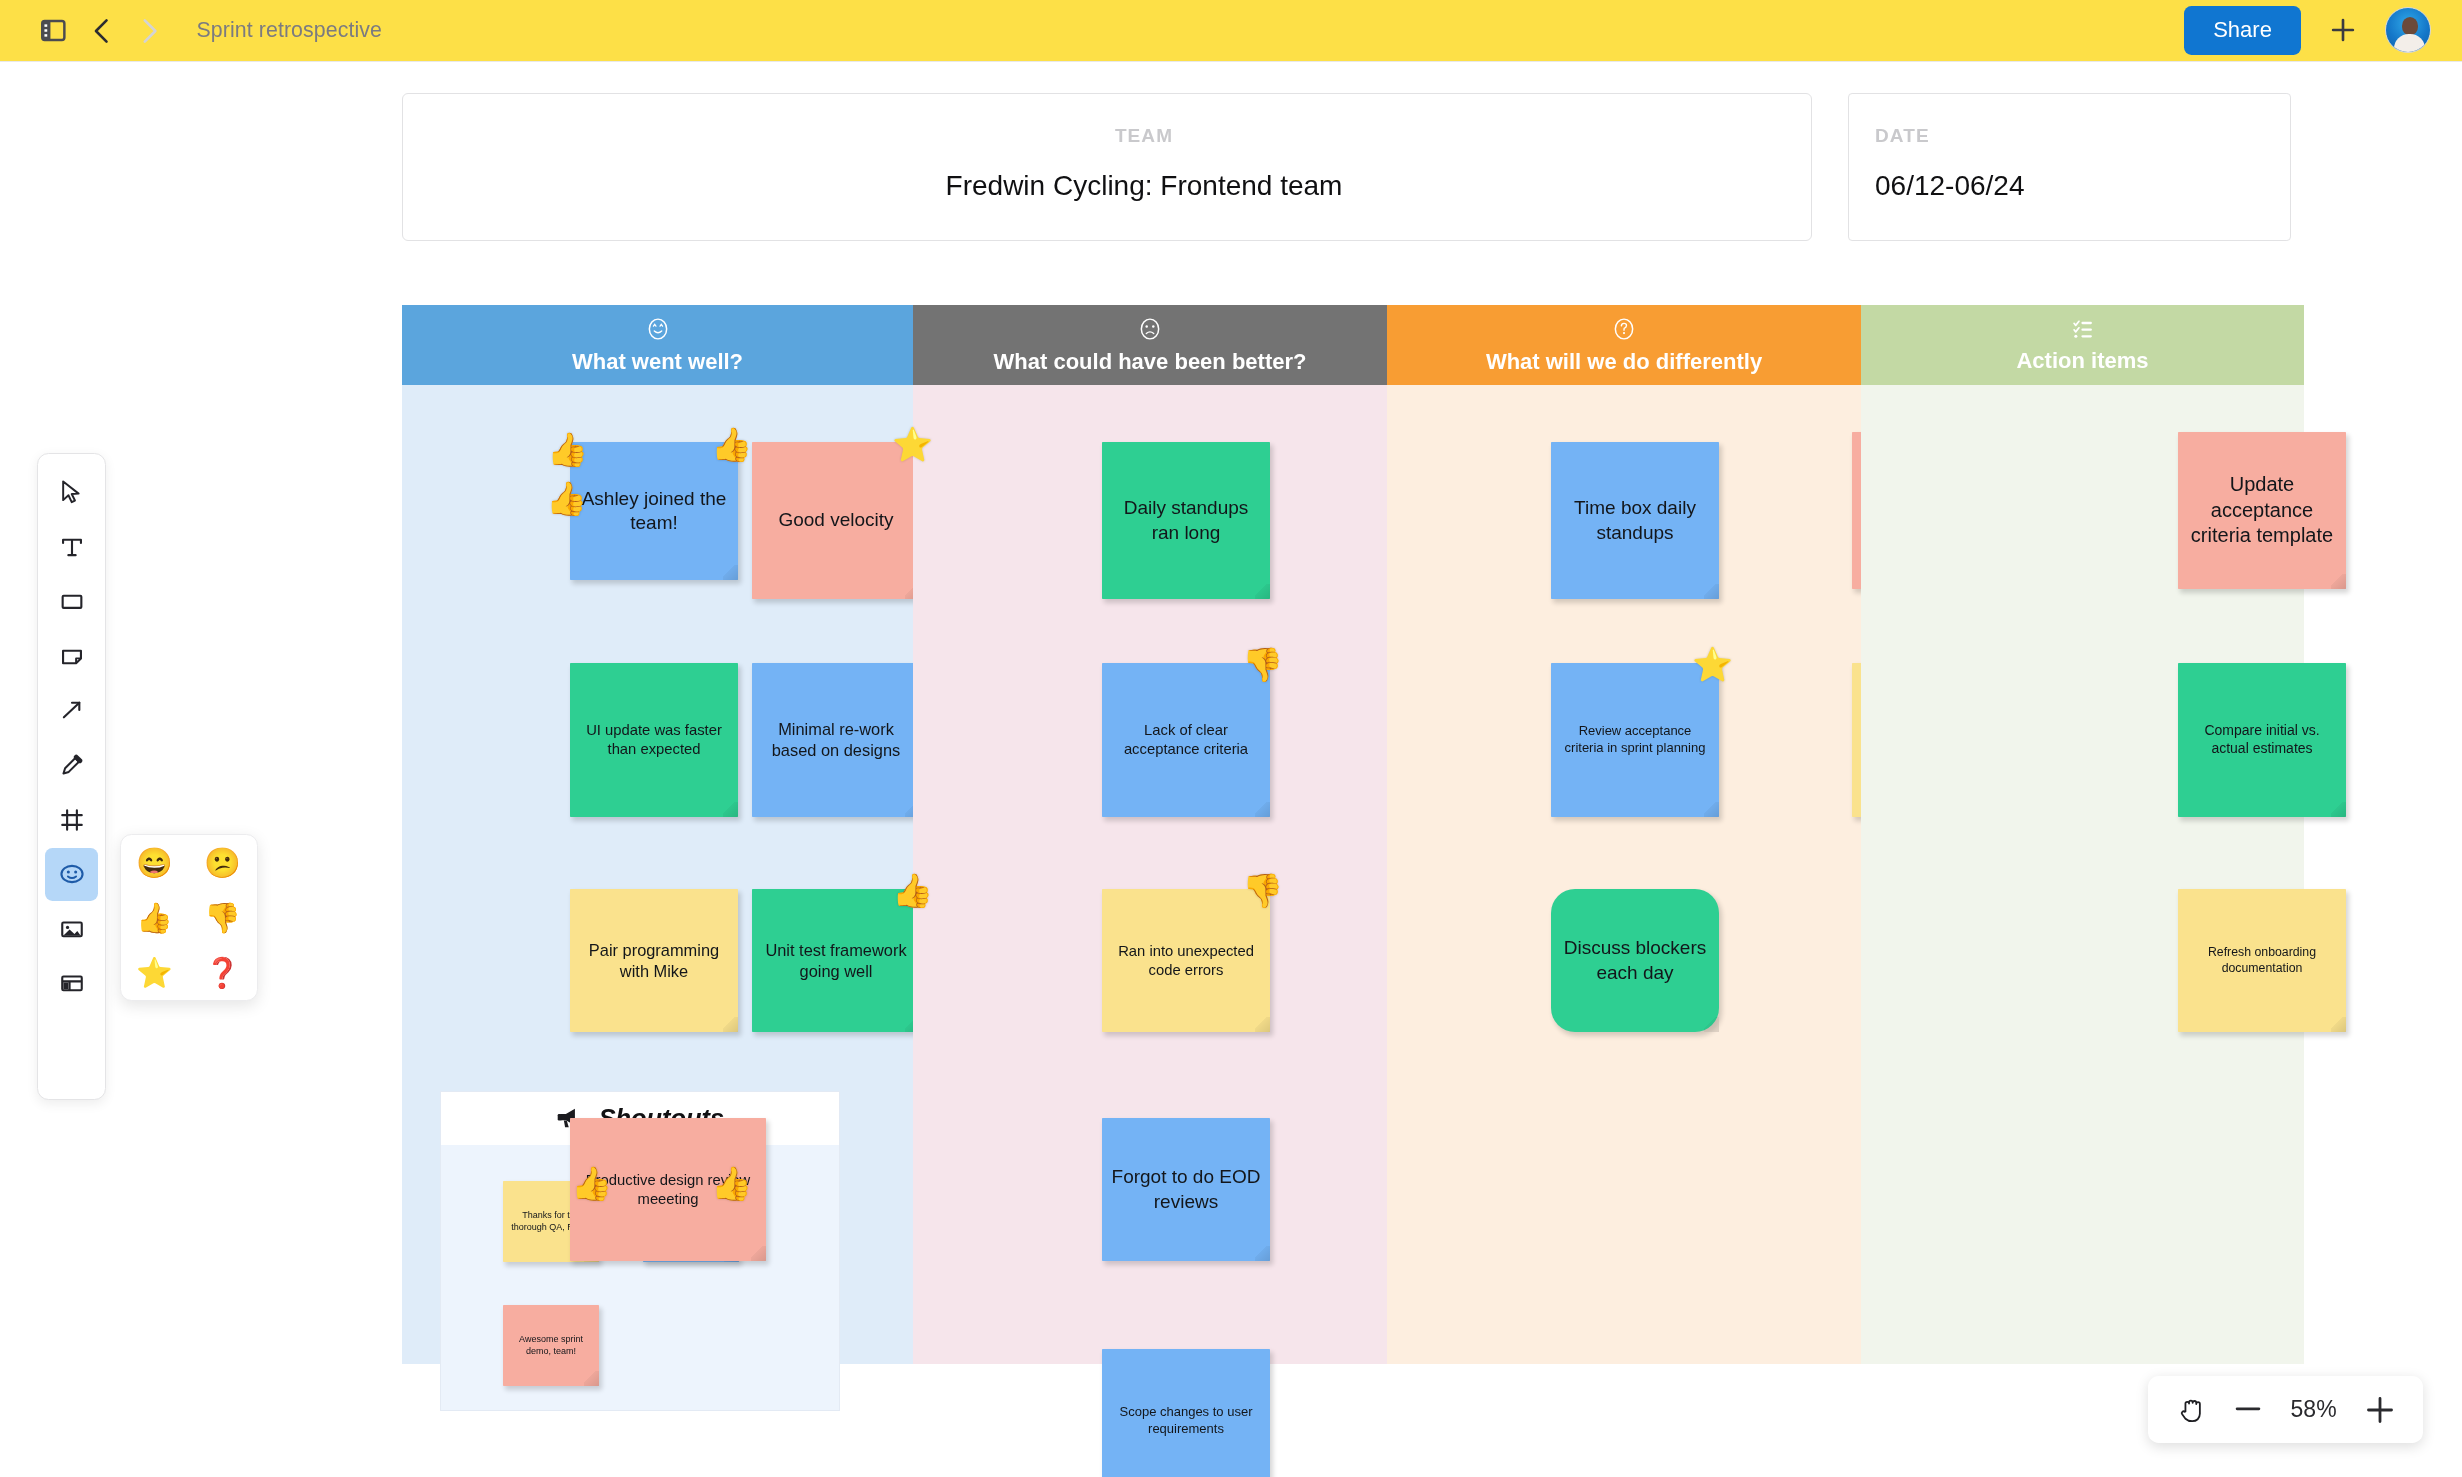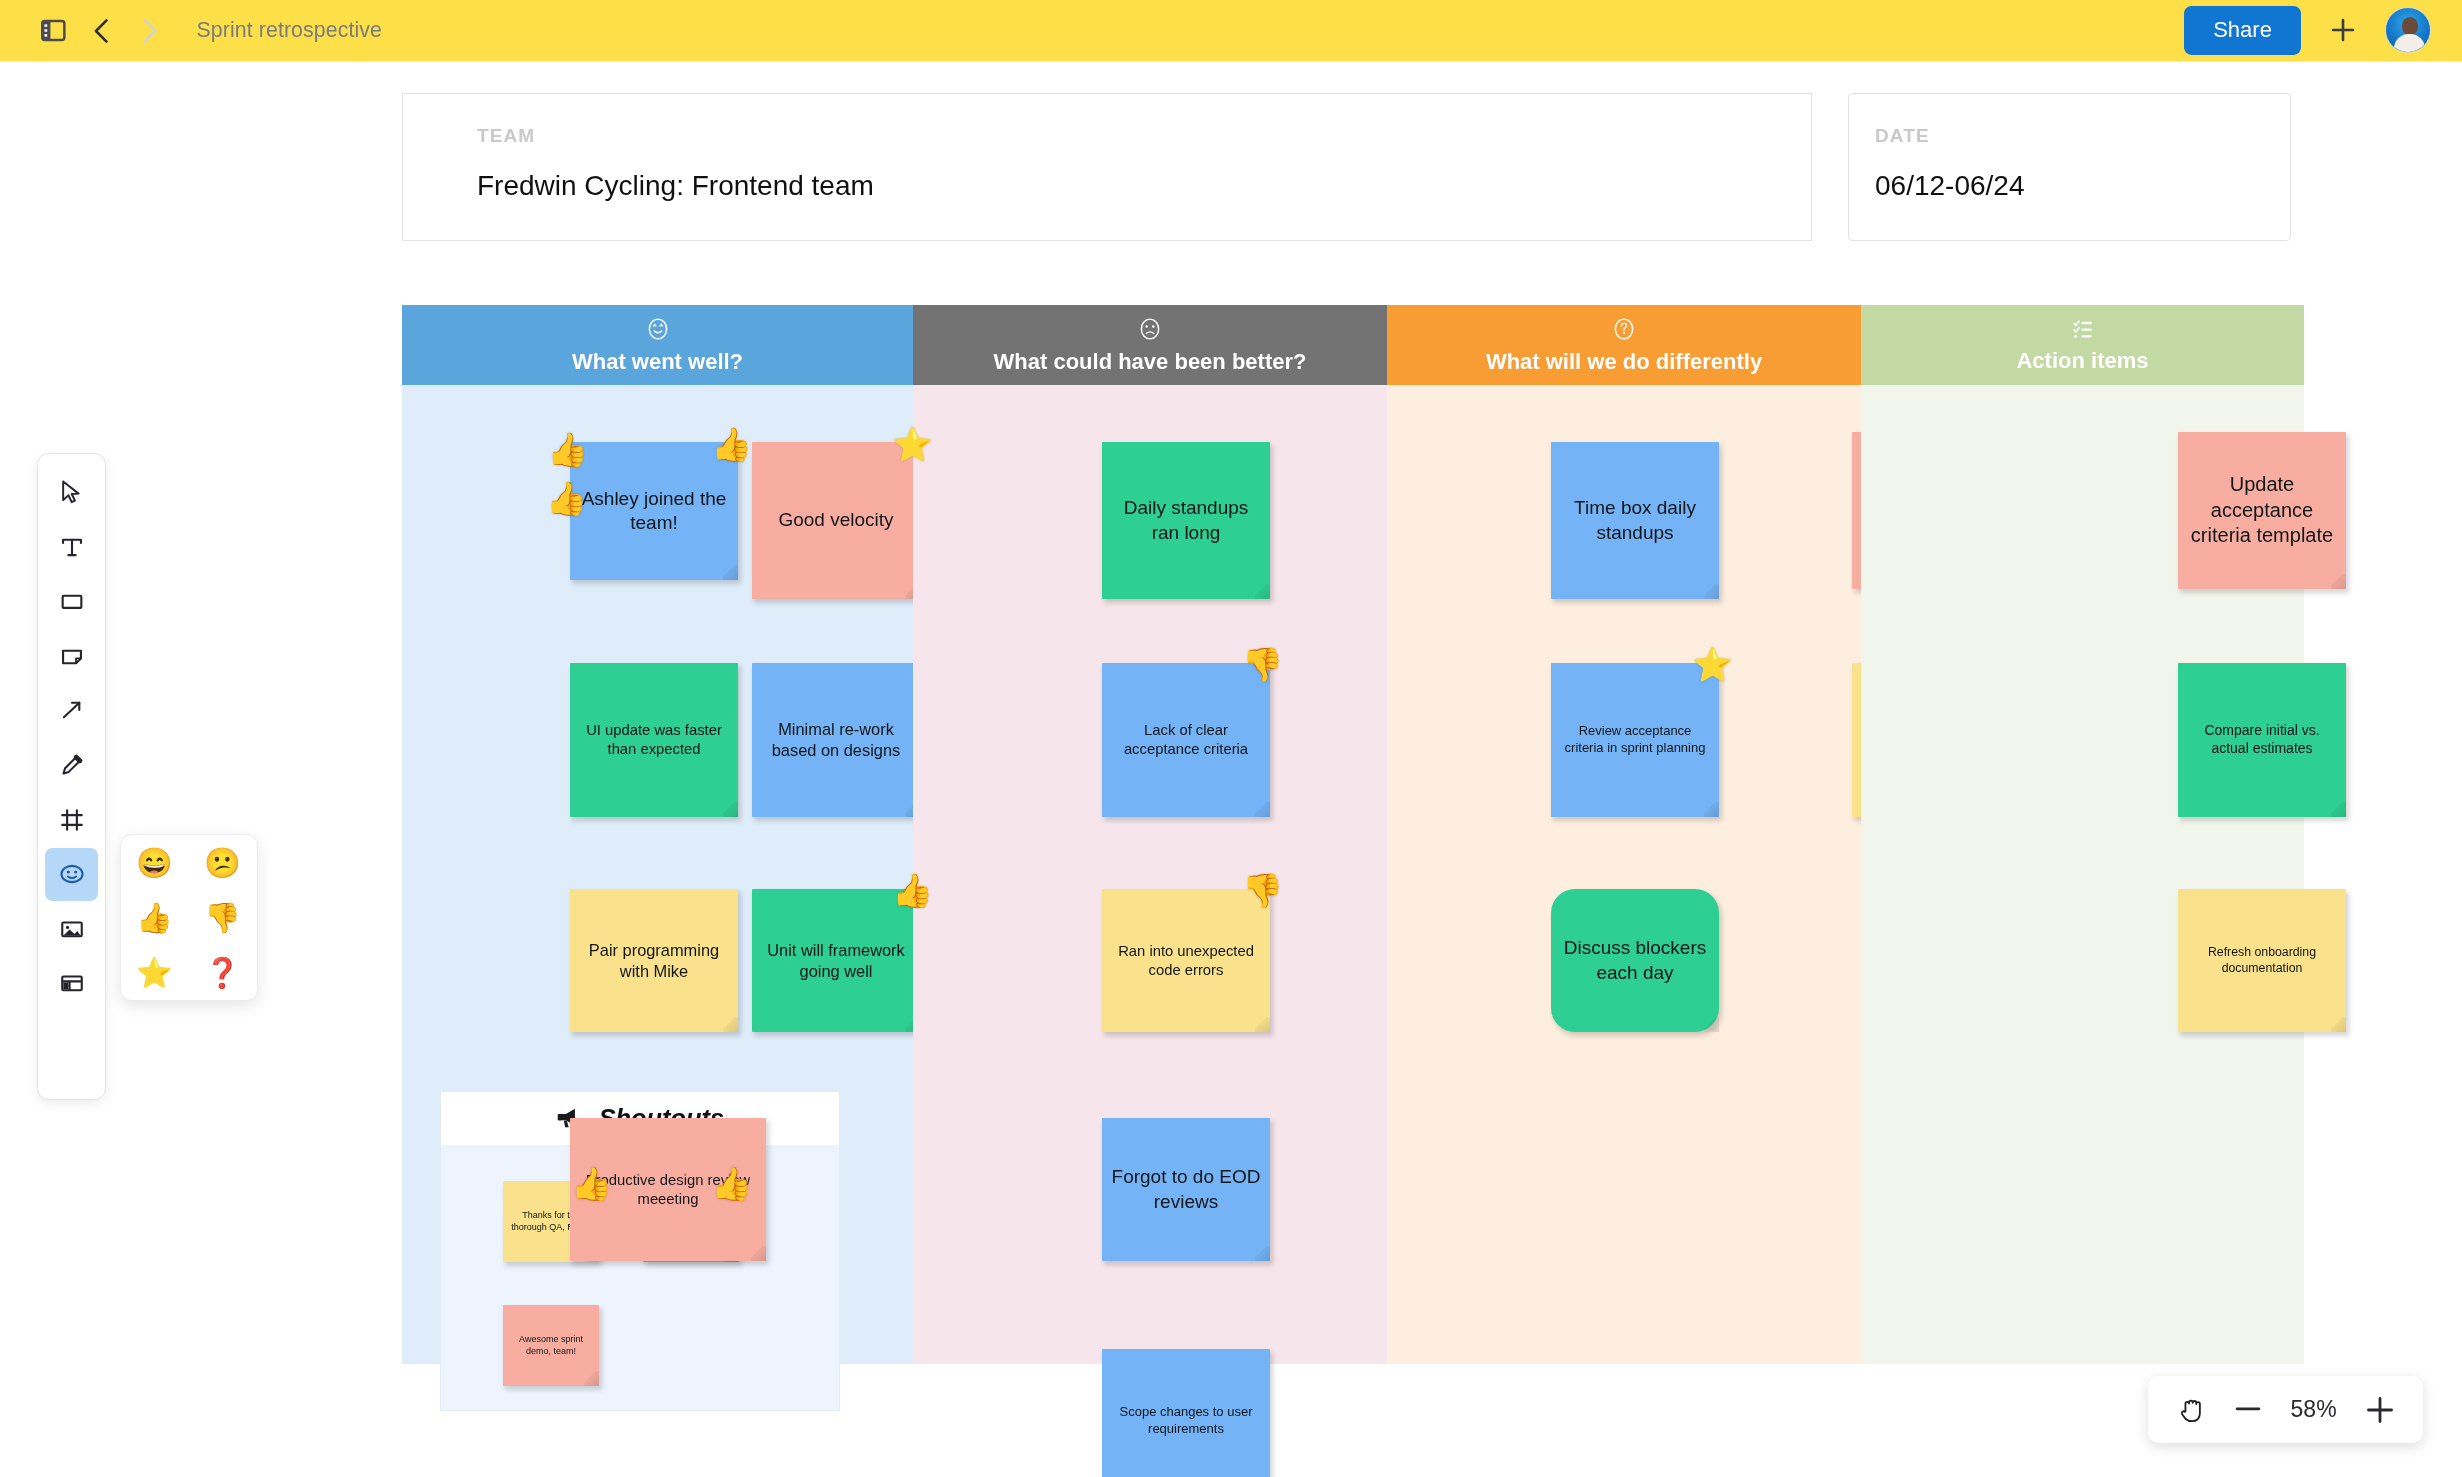--- a/index.html
+++ b/index.html
@@ -72,22 +72,23 @@
     background: #ffffff; border-radius: 11.5px; border: 0.8px solid #ececee;
     box-shadow: 0 4.1px 14.8px rgba(0,0,0,.10);
     display: grid; grid-template-columns: 1fr 1fr; grid-template-rows: 1fr 1fr 1fr;
     align-items: center; justify-items: center; z-index: 6;
   }
   .emoji-cell { font-size: 29.5px; line-height: 1; cursor: pointer; user-select:none; }
 
   
   .meta-team {
     position: absolute; left: 402px; top: 93px; width: 1410px; height: 148px;
-    background: #fff; border: 0.8px solid #e2e2e4; border-radius: 0;
+    background: #fff; border: 0.8px solid #e2e2e4; border-radius: 6px;
     padding: 31px 0 0 74px;
+    text-align: center;
   }
   .meta-date {
     position: absolute; left: 1848px; top: 93px; width: 443px; height: 148px;
     background: #fff; border: 0.8px solid #e2e2e4; border-radius: 4.1px;
     padding: 31px 0 0 26px;
   }
   .meta-label {
     font-size: 19px; font-weight: bold; letter-spacing: 1.1px; color: #c9c9cc;
   }
   .meta-value {
@@ -320,21 +321,21 @@
       </div>
     <div class="note n-blue" style="left: 168px; top: 57px; width: 168px; height: 138px; font-size: 19px;">Ashley joined the team!</div>
         <span class="sticker" style="left: 309px; top: 43px;">👍</span>
         <span class="sticker" style="left: 145px; top: 48px;">👍</span>
         <span class="sticker" style="left: 144px; top: 97px;">👍</span>
         <div class="note n-pink" style="left: 350px; top: 57px; width: 168px; height: 157px; font-size: 19px;">Good velocity</div>
         <span class="sticker" style="left: 490px; top: 43px;">⭐</span>
         <div class="note n-green" style="left: 168px; top: 278px; width: 168px; height: 154px; font-size: 14.8px;">UI update was faster than expected</div>
         <div class="note n-blue" style="left: 350px; top: 278px; width: 168px; height: 154px; font-size: 16.4px;">Minimal re-work based on designs</div>
         <div class="note n-yellow" style="left: 168px; top: 504px; width: 168px; height: 143px; font-size: 16.4px;">Pair programming with Mike</div>
-        <div class="note n-green" style="left: 350px; top: 504px; width: 168px; height: 143px; font-size: 16.4px;">Unit will framework going well</div>
+        <div class="note n-green" style="left: 350px; top: 504px; width: 168px; height: 143px; font-size: 16.4px;">Unit test framework going well</div>
         <span class="sticker" style="left: 490px; top: 489px;">👍</span>
         <div class="note n-pink" style="left: 168px; top: 733px; width: 196px; height: 143px; font-size: 14.8px;">Productive design review meeeting</div>
       </div>
   </div>
 
   <div class="col" id="col-1" style="width: 474px;">
     <div class="col-head" style="background: #737373;">
       <span class="chead-icon">
         <svg width="28" height="28" viewBox="0 0 34 34" aria-hidden="true">
           <ellipse cx="17" cy="17" rx="10.5" ry="12" fill="none" stroke="#fff" stroke-width="1.8"></ellipse>

